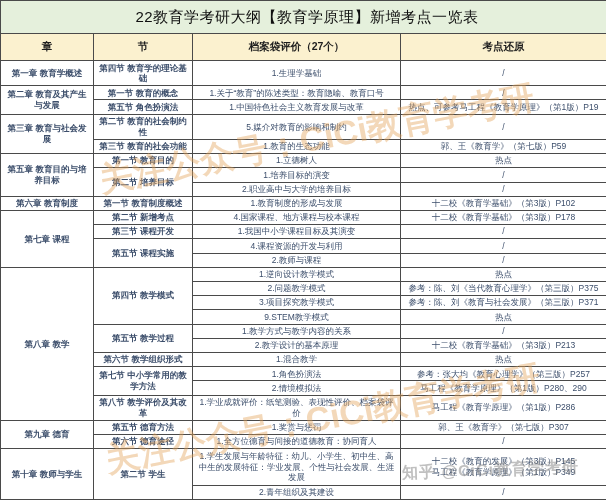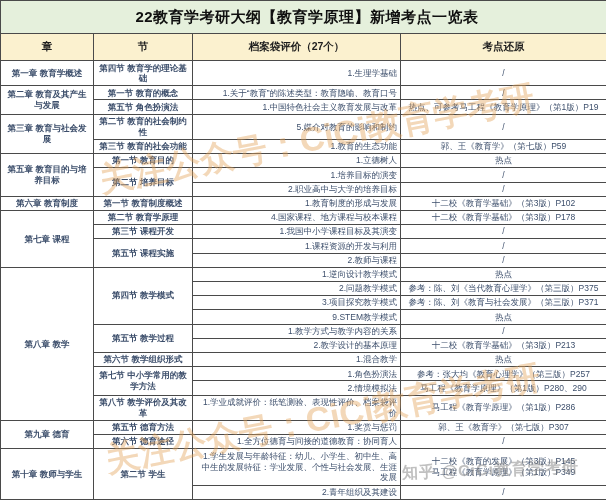--- a/index.html
+++ b/index.html
@@ -12,34 +12,34 @@
   }
   html,body{margin:0;padding:0;}
   body{
     width:606px;height:500px;overflow:hidden;position:relative;
     background:#ffffff;font-family:"Liberation Sans","DejaVu Sans",sans-serif;
   }
   table{border-collapse:collapse;table-layout:fixed;width:606px;height:500px;}
   th,td{border:1px solid var(--border);overflow:hidden;}
   th.title-cell{
     background:var(--title-bg);color:#101010;
-    font-size:15px;font-weight:bold;height:30px;text-align:center;
+    font-size:15px;font-weight:normal;height:30px;text-align:center;
     letter-spacing:0.5px;
     padding-left:8px;
   }
   tr.cols th{
     background:var(--header-bg);color:#1e1e1e;
     font-size:10.5px;font-weight:bold;height:24px;text-align:center;
   }
   td{
     font-size:8.5px;color:var(--body-text);
     padding:1px 3px;line-height:1.25;background:#fff;
   }
   td.chapter,td.section{text-align:center;font-weight:bold;}
-  td.point{text-align:right;}
+  td.point{text-align:center;}
   td.restore{text-align:center;white-space:pre-line;}
   .wm{
     position:absolute;pointer-events:none;white-space:nowrap;
     color:var(--wm-orange);font-weight:bold;z-index:5;
   }
   .wm-orange{font-size:34px;transform:rotate(-11deg);transform-origin:left center;}
   #wm1{left:100px;top:158px;}
   #wm2{left:106px;top:438px;}
   #wm3{
     left:402px;top:460px;font-size:16px;font-weight:bold;
@@ -112,32 +112,32 @@
         <td class="restore">/</td>
       </tr>
       <tr>
         <td class="chapter">第六章 教育制度</td>
         <td class="section">第一节 教育制度概述</td>
         <td class="point">1.教育制度的形成与发展</td>
         <td class="restore">十二校《教育学基础》（第3版）P102</td>
       </tr>
       <tr>
         <td class="chapter" rowspan="4">第七章 课程</td>
-        <td class="section">第二节 教育学原理</td>
+        <td class="section">第二节 新增考点</td>
         <td class="point">4.国家课程、地方课程与校本课程</td>
         <td class="restore">十二校《教育学基础》（第3版）P178</td>
       </tr>
       <tr>
         <td class="section">第三节 课程开发</td>
         <td class="point">1.我国中小学课程目标及其演变</td>
         <td class="restore">/</td>
       </tr>
       <tr>
         <td class="section" rowspan="2">第五节 课程实施</td>
-        <td class="point">1.课程资源的开发与利用</td>
+        <td class="point">4.课程资源的开发与利用</td>
         <td class="restore">/</td>
       </tr>
       <tr>
         <td class="point">2.教师与课程</td>
         <td class="restore">/</td>
       </tr>
       <tr>
         <td class="chapter" rowspan="10">第八章 教学</td>
         <td class="section" rowspan="4">第四节 教学模式</td>
         <td class="point">1.逆向设计教学模式</td>

